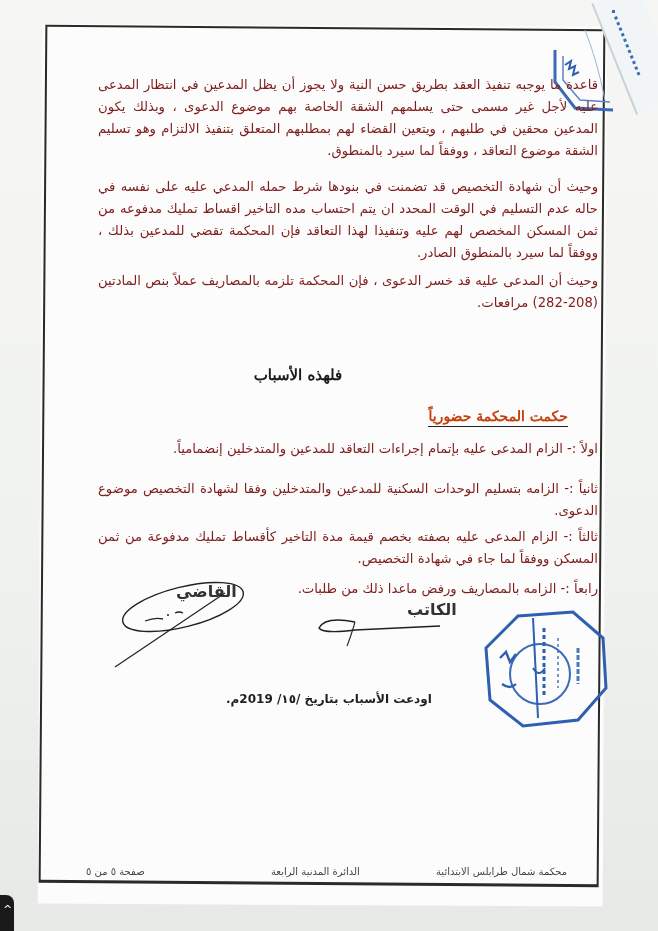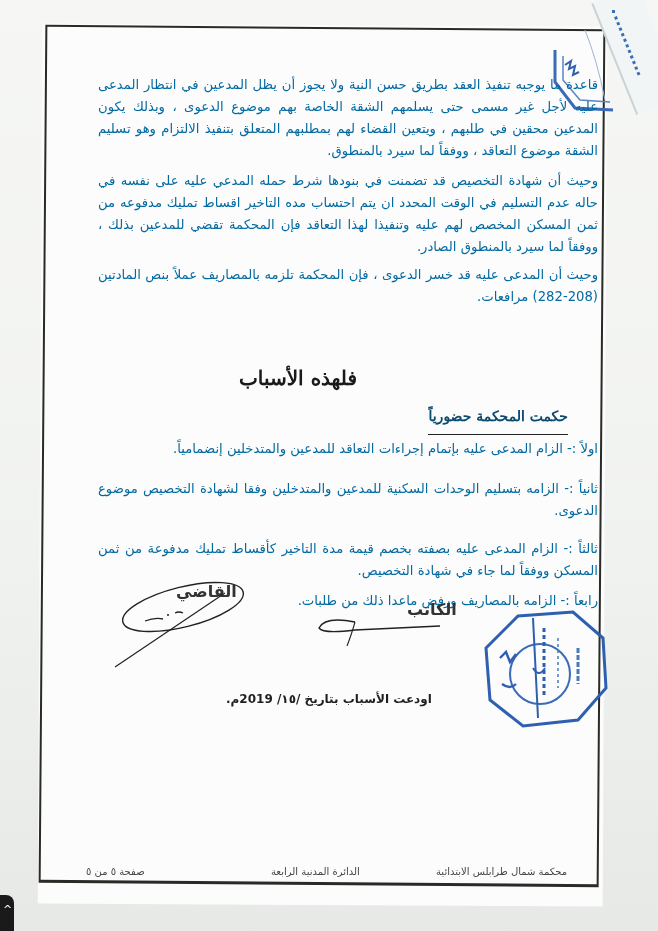--- a/index.html
+++ b/index.html
@@ -32,31 +32,31 @@
   .edge-paper {
     position:absolute; right:-4px; top:-10px; width:48px; height:120px;
     background:#f2f5f6; border-left:2px solid #c9d3d6;
     transform:rotate(-22deg);
   }
   .edge-paper i { position:absolute; left:14px; top:14px; width:4px; height:70px;
     border-left:3px dotted #3a6fb8; }
 
   .text {
     position:absolute; left:98px; width:500px; direction:rtl; text-align:justify;
-    font-size:13.2px; line-height:22px; color:#0369a1;
+    font-size:13.2px; line-height:22px; color:#7f1d1d;
   }
   .para p { margin:0; }
   .heading {
     position:absolute; left:0; width:596px; text-align:center; direction:rtl;
-    font-family:"DejaVu Serif", serif; font-size:20px; font-weight:bold; color:#1a1a1a;
+    font-family:"DejaVu Serif", serif; font-size:15px; font-weight:bold; color:#1a1a1a;
   }
   .subheading {
     position:absolute; right:90px; direction:rtl; font-family:"DejaVu Serif", serif;
-    font-size:14px; font-weight:bold; color:#0c4a6e;
-    border-bottom:1.5px solid #222; padding-bottom:10px;text-align:right;
+    font-size:14px; font-weight:bold; color:#c2410c;
+    border-bottom:1.5px solid #222; padding-bottom:2px;text-align:right;
   }
   .sig-label { position:absolute; direction:rtl; font-size:16px; color:#333; font-weight:bold; }
   .deposit {
     position:absolute; top:692px; left:226px; direction:rtl; font-size:12px; color:#1f1f1f;
     font-weight:bold;
   }
   .footer-item { position:absolute; top:866px; direction:rtl; font-size:10px; color:#444; }
   .stamp { position:absolute; }
 </style>
 </head>
@@ -72,32 +72,32 @@
 
 <svg class="stamp" style="left:545px;top:20px" width="70" height="95" viewBox="0 0 70 95">
   <path d="M10 30 L10 62 L30 88 L68 90" fill="none" stroke="#3a6ab8" stroke-width="3"></path>
   <path d="M18 36 L18 60 L35 80 L65 82" fill="none" stroke="#5a84c8" stroke-width="1.5"></path>
   <path d="M40 10 Q52 40 60 80" fill="none" stroke="#9fb4d8" stroke-width="1"></path>
   <path d="M20 45 l6 -4 l-2 8 l6 -3 l-2 9 l6 -3" fill="none" stroke="#2f5fb0" stroke-width="2"></path>
 </svg>
 
 <div class="text para" style="top:74px">
   <p>قاعدة ما يوجبه تنفيذ العقد بطريق حسن النية ولا يجوز أن يظل المدعين في انتظار المدعى عليه لأجل غير مسمى حتى يسلمهم الشقة الخاصة بهم موضوع الدعوى ، وبذلك يكون المدعين محقين في طلبهم ، ويتعين القضاء لهم بمطلبهم المتعلق بتنفيذ الالتزام وهو تسليم الشقة موضوع التعاقد ، ووفقاً لما سيرد بالمنطوق.</p>
-  <p style="margin-top:8px">وحيث أن شهادة التخصيص قد تضمنت في بنودها شرط حمله المدعي عليه على نفسه في حاله عدم التسليم في الوقت المحدد ان يتم احتساب مده التاخير اقساط تمليك مدفوعه من ثمن المسكن المخصص لهم عليه وتنفيذا لهذا التعاقد فإن المحكمة تقضي للمدعين بذلك ، ووفقاً لما سيرد بالمنطوق الصادر.</p>
+  <p style="margin-top:14px">وحيث أن شهادة التخصيص قد تضمنت في بنودها شرط حمله المدعي عليه على نفسه في حاله عدم التسليم في الوقت المحدد ان يتم احتساب مده التاخير اقساط تمليك مدفوعه من ثمن المسكن المخصص لهم عليه وتنفيذا لهذا التعاقد فإن المحكمة تقضي للمدعين بذلك ، ووفقاً لما سيرد بالمنطوق الصادر.</p>
   <p style="margin-top:6px">وحيث أن المدعى عليه قد خسر الدعوى ، فإن المحكمة تلزمه بالمصاريف عملاً بنص المادتين (208-282) مرافعات.</p>
 </div>
 
 <div class="heading" style="top:366px">فلهذه الأسباب</div>
 
 <div class="subheading" style="top:408px">حكمت المحكمة حضورياً</div>
 
 <div class="text para" style="top:438px">
   <p>اولاً :- الزام المدعى عليه بإتمام إجراءات التعاقد للمدعين والمتدخلين إنضمامياً.</p>
   <p style="margin-top:18px">ثانياً :- الزامه بتسليم الوحدات السكنية للمدعين والمتدخلين وفقا لشهادة التخصيص موضوع الدعوى.</p>
-  <p style="margin-top:16px">ثالثاً :- الزام المدعى عليه بصفته بخصم قيمة مدة التاخير كأقساط تمليك مدفوعة من ثمن المسكن ووفقاً لما جاء في شهادة التخصيص.</p>
+  <p style="margin-top:4px">ثالثاً :- الزام المدعى عليه بصفته بخصم قيمة مدة التاخير كأقساط تمليك مدفوعة من ثمن المسكن ووفقاً لما جاء في شهادة التخصيص.</p>
   <p style="margin-top:8px">رابعاً :- الزامه بالمصاريف ورفض ماعدا ذلك من طلبات.</p>
 </div>
 
 <div class="sig-label" style="left:176px;top:582px">القاضي</div>
 <svg class="stamp" style="left:105px;top:575px" width="160" height="95" viewBox="0 0 160 95">
   <ellipse cx="78" cy="32" rx="62" ry="20" transform="rotate(-14 78 32)" fill="none" stroke="#222" stroke-width="1.4"></ellipse>
   <path d="M120 18 L10 92" fill="none" stroke="#222" stroke-width="1.2"></path>
   <path d="M40 46 q10 -4 18 -2 M62 40 l2 0 M70 38 q4 -2 8 0" fill="none" stroke="#222" stroke-width="1.3"></path>
 </svg>
 

